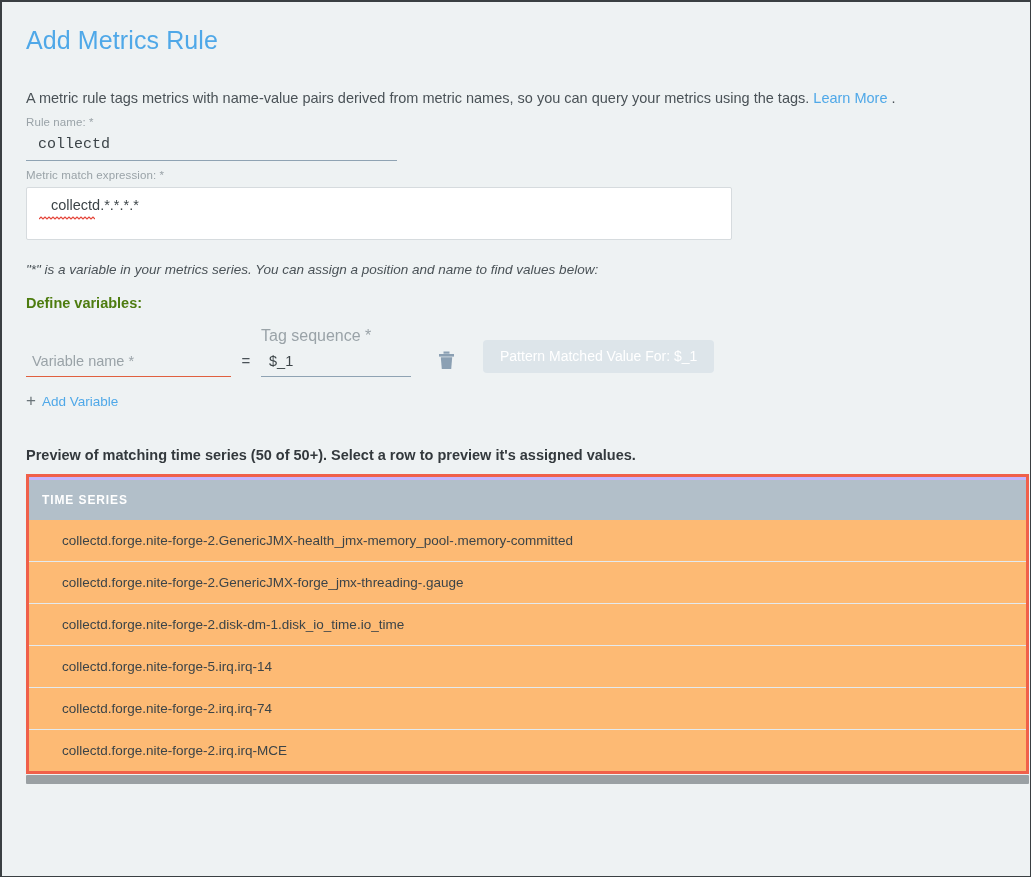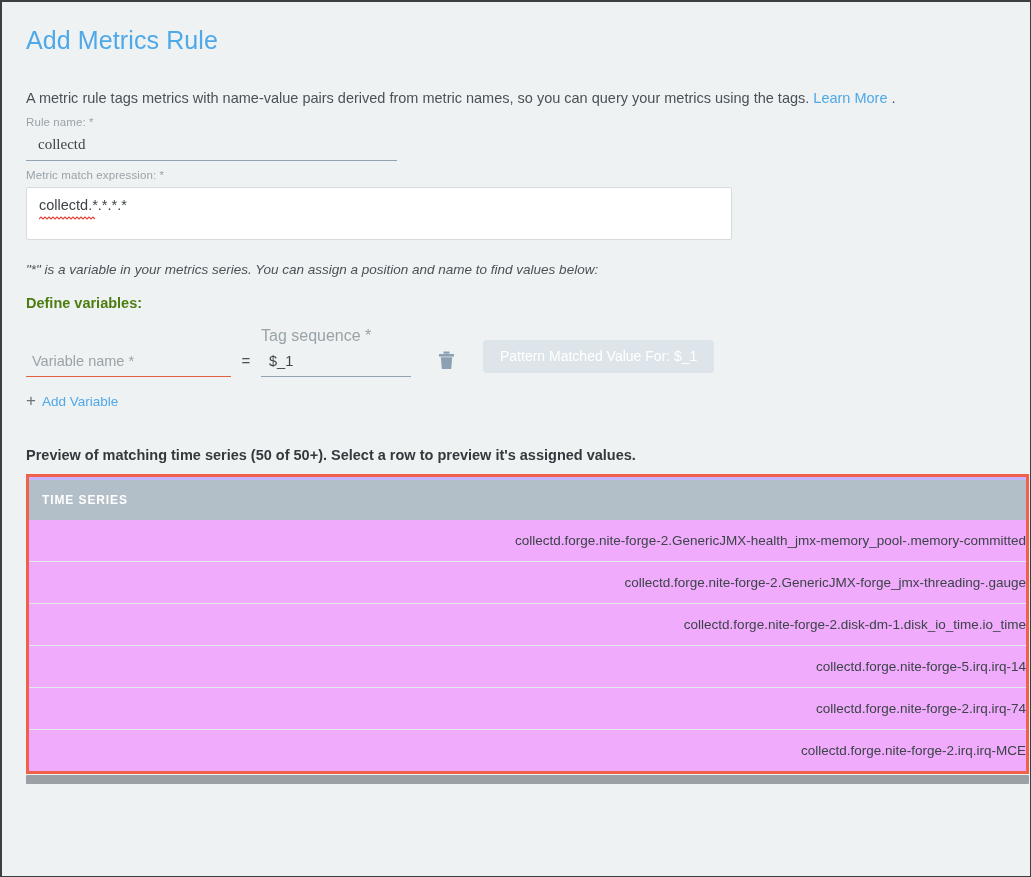--- a/index.html
+++ b/index.html
@@ -52,34 +52,34 @@
     font-size: 11.5px;
     color: #9aa3a8;
     margin-bottom: 6px;
     letter-spacing: .1px;
   }
   .underline-input {
     width: 371px;
     border: none;
     border-bottom: 1px solid #8fa3b3;
     background: transparent;
-    font-family: Liberation Serif, serif;
+    font-family: Liberation Mono, monospace;
     font-size: 15px;
     color: #3c4448;
     padding: 2px 0 7px 12px;
     outline: none;
     display: block;
   }
   .textarea-box {
     width: 706px;
     height: 53px;
     background: #ffffff;
     border: 1px solid #d6dbde;
     border-radius: 2px;
-    padding: 8px 10px 0 12px;
+    padding: 8px 10px 0 24px;
     font-size: 14.5px;
     color: #3c4448;
     font-family: "Liberation Sans", sans-serif;
     outline: none;
     resize: none;
     line-height: 1.3;
   }
   .expr-wrap { position: relative; width: 706px; }
   .squiggle {
     position: absolute;
@@ -224,21 +224,21 @@
   table.ts-table tbody td {
     font-size: 13.5px;
     color: #3c4448;
     padding: 13px 0 13px 33px;
     border-bottom: 1px solid #e3eaef;
     height: 41px;
     white-space: nowrap;
     overflow: hidden;
   }
   table.ts-table tbody tr:last-child td { border-bottom: none; }
-  table.ts-table tbody tr { cursor: pointer; background: #f0abfc; text-align: right; }
+  table.ts-table tbody tr { cursor: pointer; background: #fdba74; }
 
   .hscroll {
     margin-top: 1px;
     width: 1003px;
     height: 9px;
     background: #eceff0;
   }
   .hscroll-thumb {
     height: 9px;
     width: 100%;

